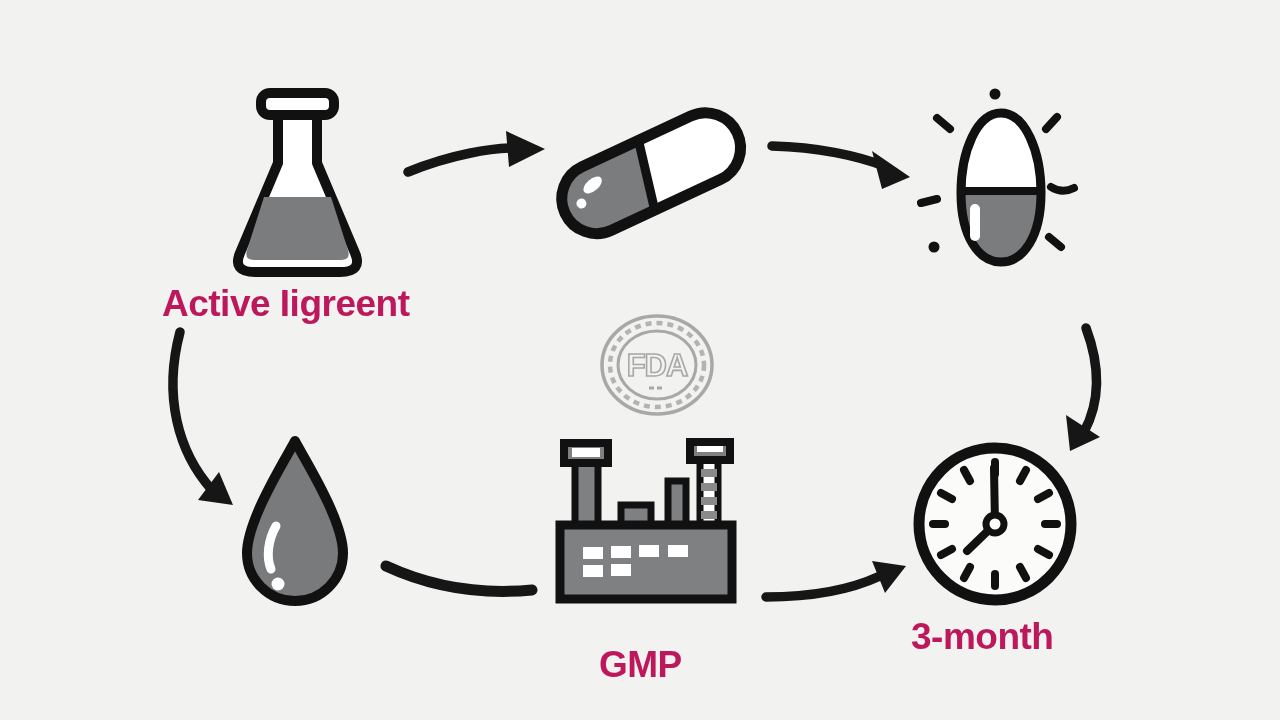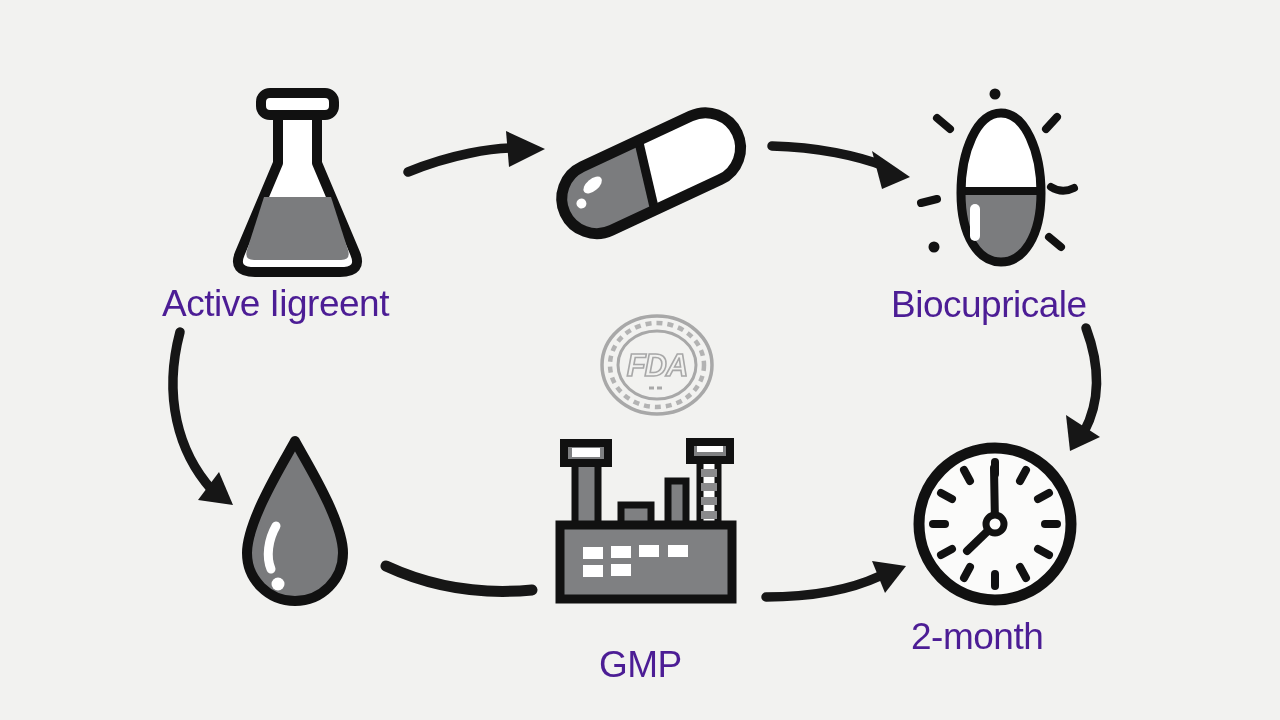--- a/index.html
+++ b/index.html
@@ -3,26 +3,26 @@
 <meta charset="utf-8">
 <style>
   html,body{margin:0;padding:0;}
   #canvas{
     position:relative;
     width:1280px;height:720px;
     background:#f2f2f0;
     overflow:hidden;
     font-family:"Liberation Sans", sans-serif;
   }
-  .icon{position:absolute;font-style:italic;}
+  .icon{position:absolute;}
   .label{
     position:absolute;
-    font-weight:400;
+    font-weight:700;
     font-size:37px;
-    color:#4c1d95;
+    color:#be185d;
     letter-spacing:-0.5px;
     white-space:nowrap;
   }
   svg{display:block;}
 </style>
 </head>
 <body>
 
 <div id="canvas">
 
@@ -150,17 +150,16 @@
         <line x1="36" y1="61" x2="47" y2="67"></line>
         <line x1="59" y1="38" x2="65" y2="49"></line>
       </g>
       <line x1="90" y1="92" x2="89" y2="36" stroke="#111111" stroke-width="8" stroke-linecap="round"></line>
       <line x1="90" y1="92" x2="62" y2="119" stroke="#111111" stroke-width="8" stroke-linecap="round"></line>
       <circle cx="90" cy="92" r="9" fill="#fbfbfa" stroke="#111111" stroke-width="7"></circle>
     </svg>
   </div>
 
   <div class="label" style="left:162px;top:283px">Active Iigreent</div>
-  <div class="label" style="left:891px;top:284px">Biocupricale</div>
   <div class="label" style="left:599px;top:644px">GMP</div>
-  <div class="label" style="left:911px;top:616px">2-month</div>
+  <div class="label" style="left:911px;top:616px">3-month</div>
 
 </div>
 
 </body></html>

